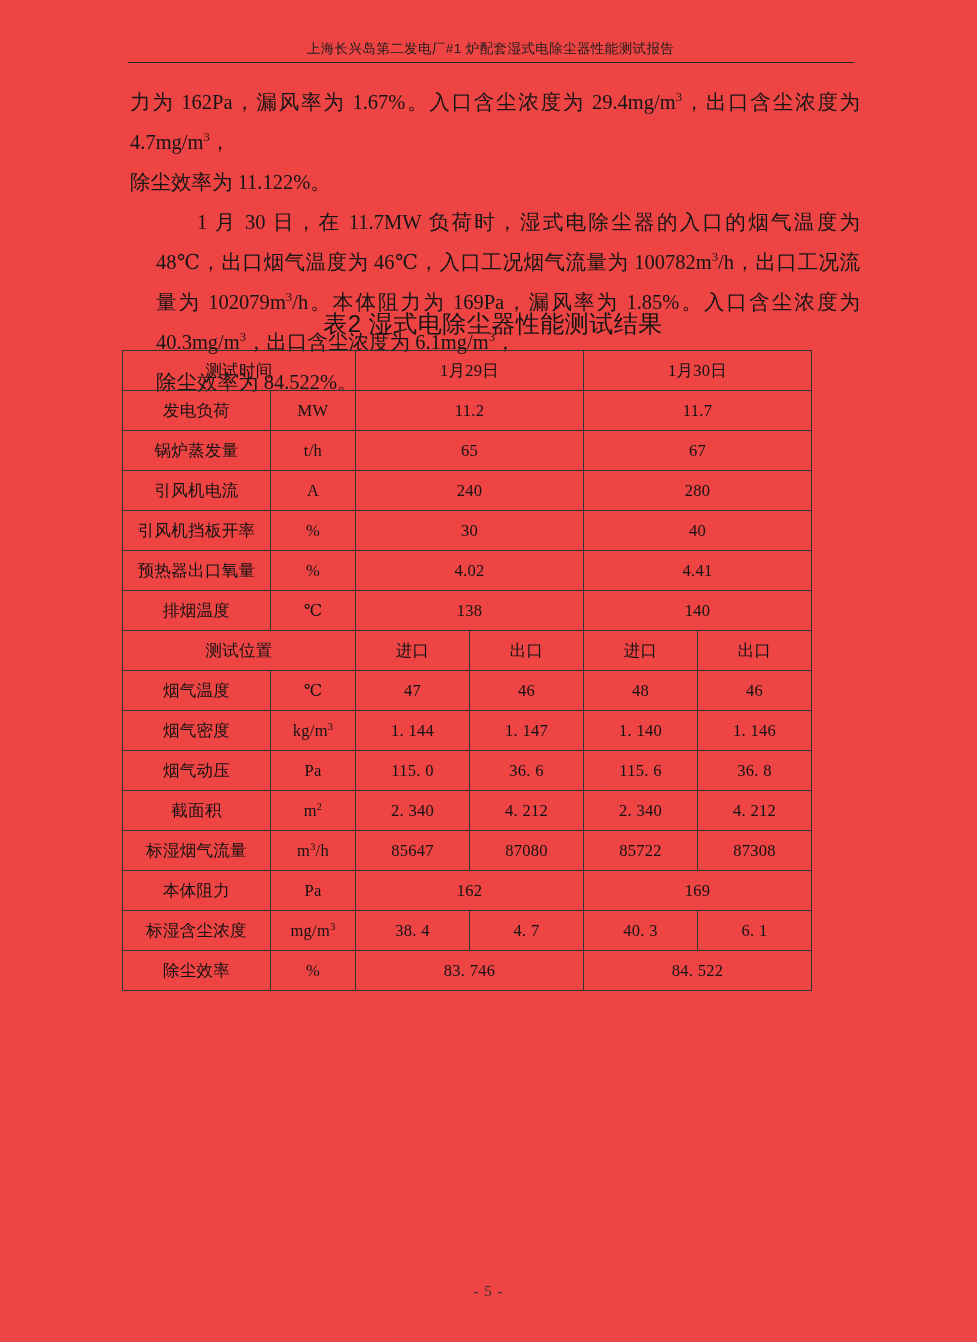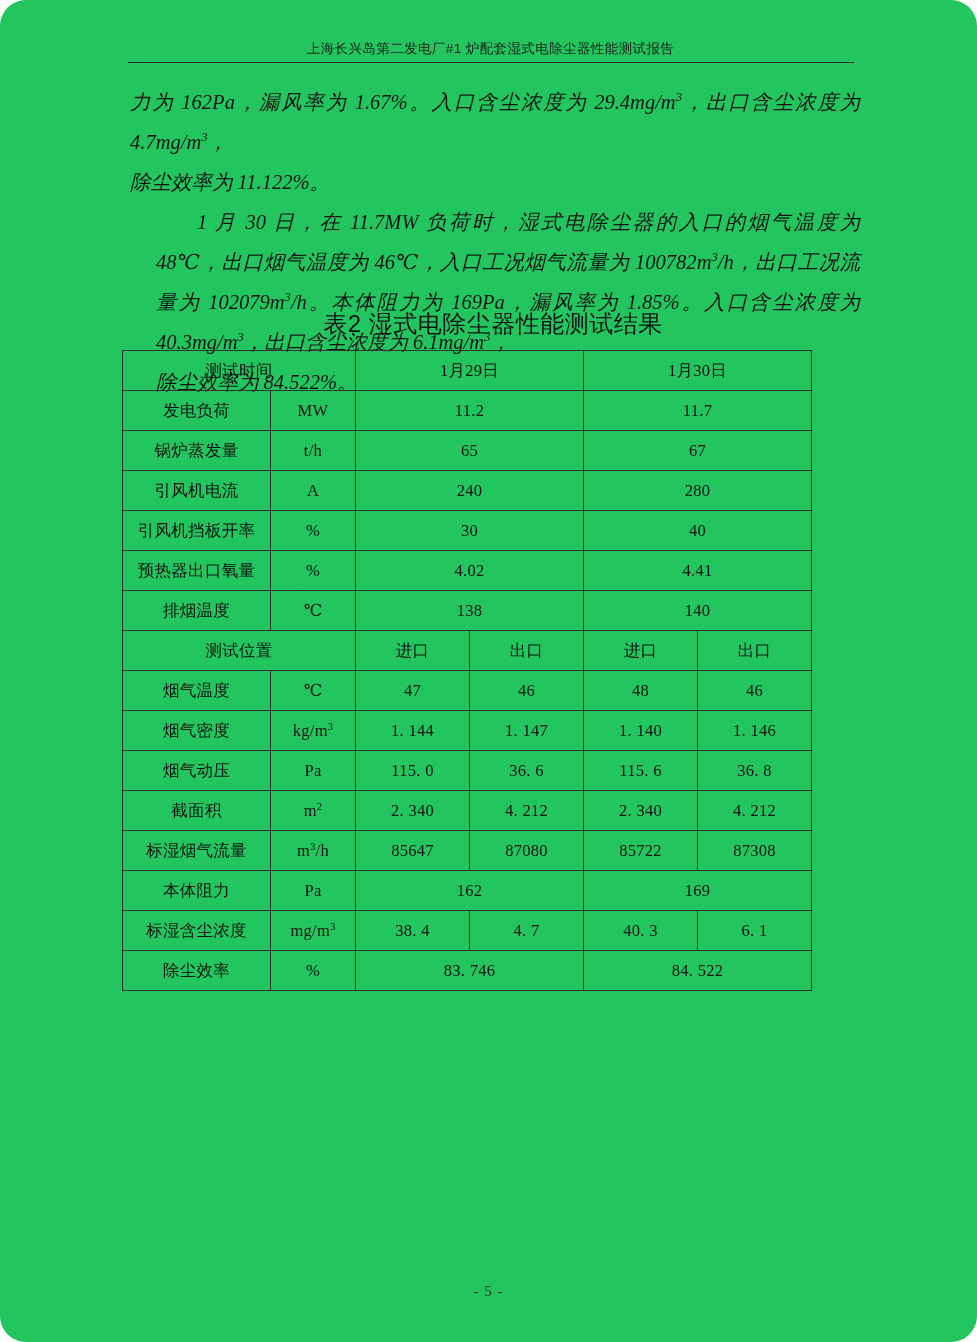--- a/index.html
+++ b/index.html
@@ -9,23 +9,22 @@
   }
   body {
     font-family: "Liberation Serif", "DejaVu Serif", serif;
     color: #1a1a1a;
   }
   .page {
     position: relative;
     width: 977px;
     height: 1342px;
     margin: 0 auto;
-    background: #22c55e;
+    background: #ef4444;
     overflow: hidden;
-    border-radius: 26px;
   }
   
   .speckle {
     position: absolute;
     inset: 0;
     pointer-events: none;
     opacity: .55;
     background-image:
       radial-gradient(circle at 12% 18%, rgba(120,120,120,.30) 0 1px, transparent 1.2px),
       radial-gradient(circle at 31% 47%, rgba(120,120,120,.22) 0 1px, transparent 1.2px),
@@ -70,21 +69,20 @@
     top: 82px;
     width: 730px;
   }
   .para {
     margin: 0;
     font-size: 20.5px;
     line-height: 40px;
     text-align: justify;
     text-justify: inter-ideograph;
     color: #161616;
-    font-style: italic;
   }
   .para.indent { text-indent: 2em; }
   .para + .para { margin-top: 0; margin-left: 26px; }
   .para sup {
     font-size: .62em;
     vertical-align: super;
     line-height: 0;
   }
   .nowrapnum { white-space: nowrap; }
 

